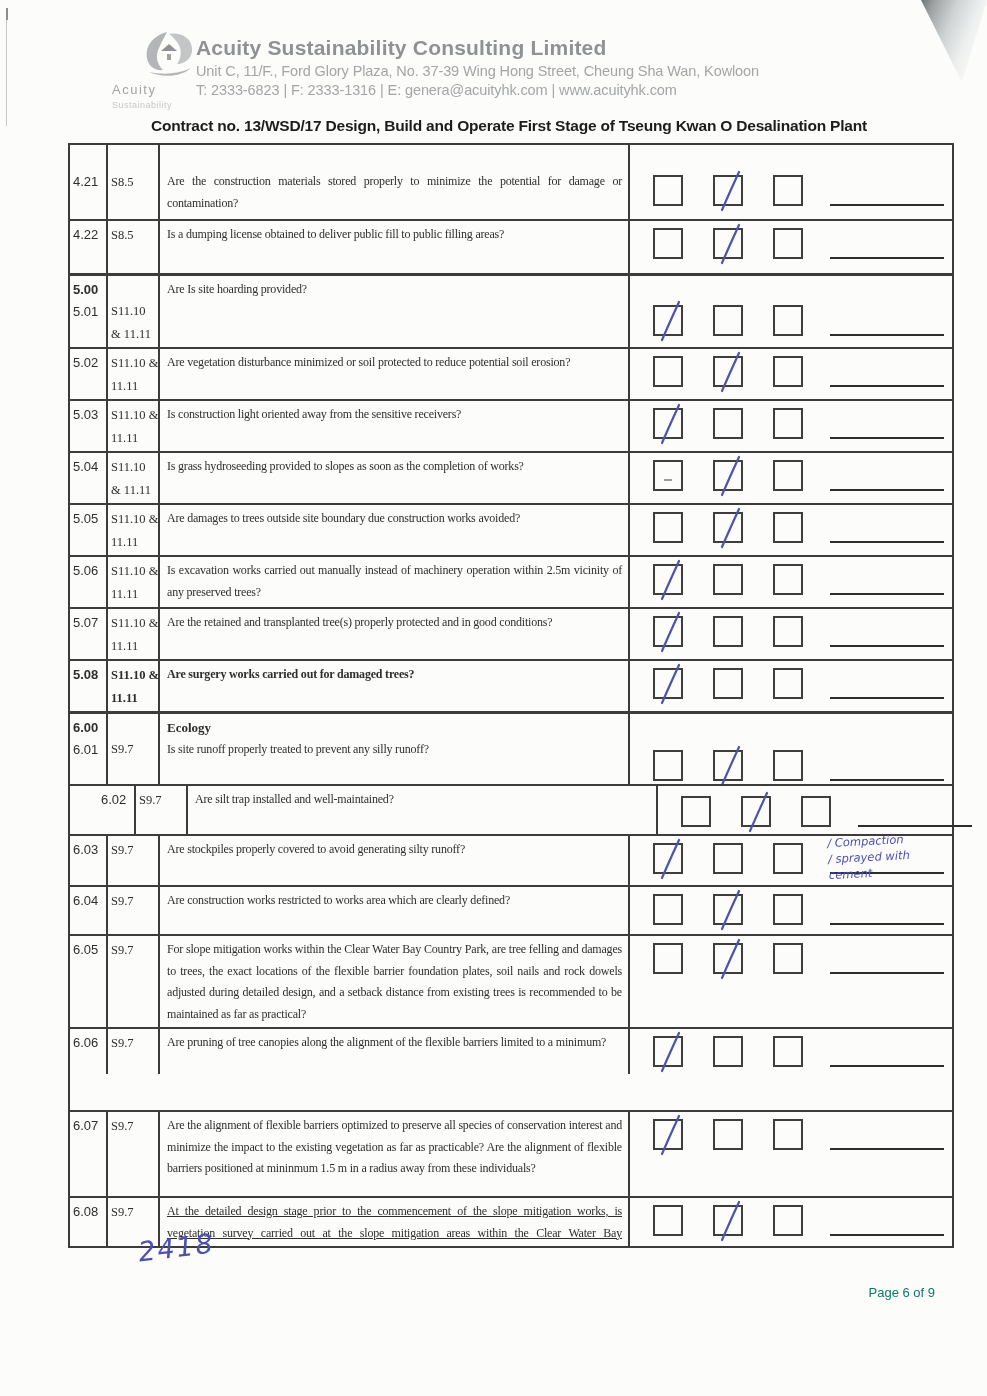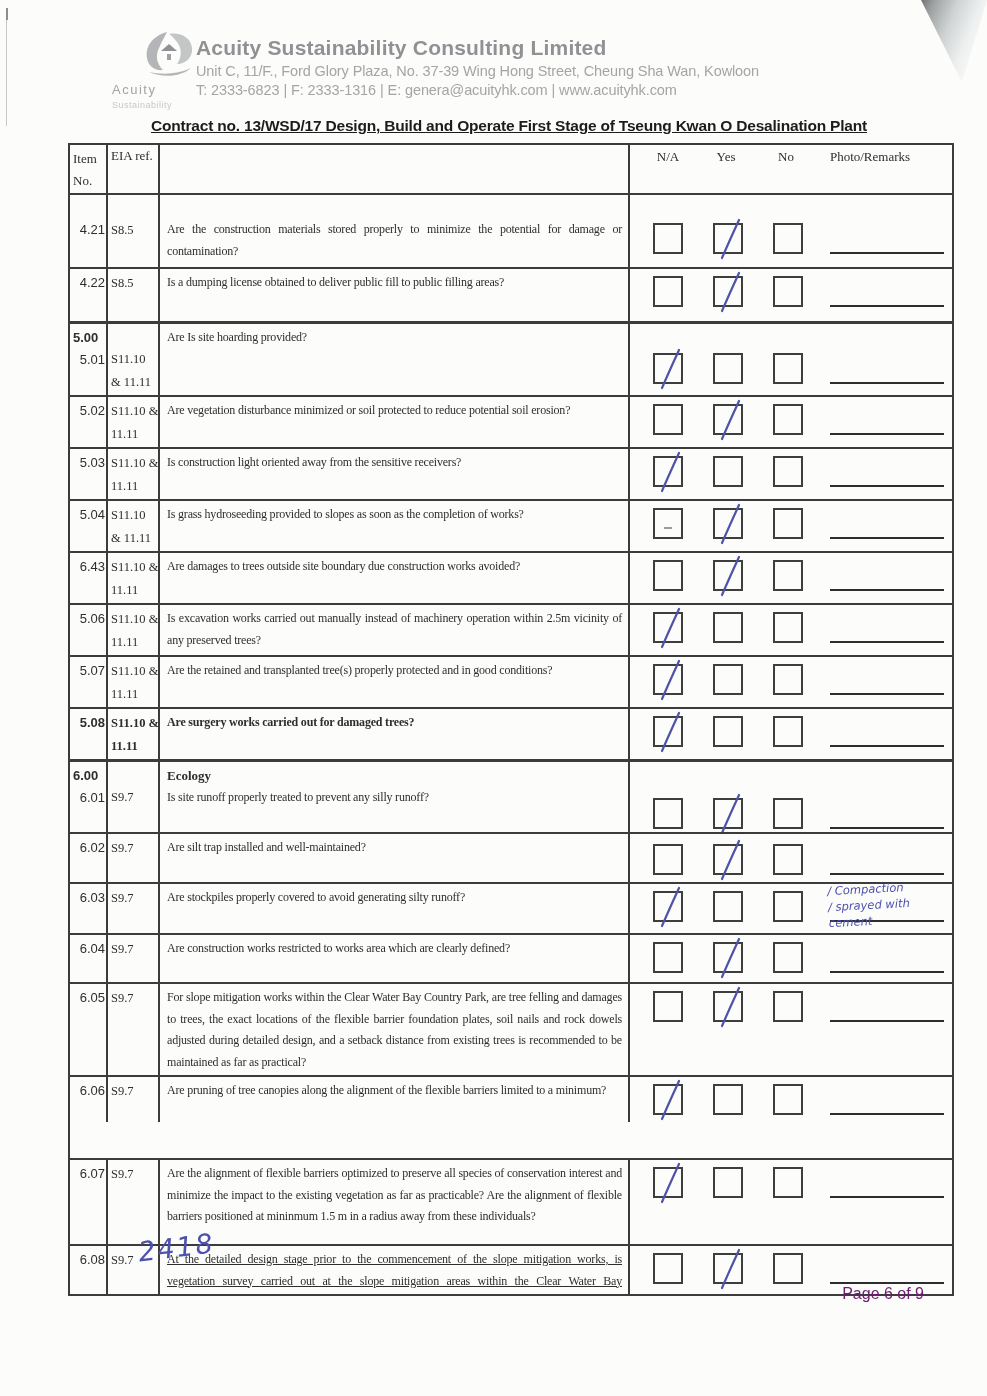--- a/index.html
+++ b/index.html
@@ -20,33 +20,33 @@
   
   .logo{position:absolute;left:112px;top:30px;width:112px;}
   .logo svg{display:block;margin:0 auto;}
   .logo-name{font-family:"Liberation Sans",sans-serif;font-size:13px;color:#a2a4a6;letter-spacing:1.5px;margin-top:2px;}
   .logo-sub{font-family:"Liberation Sans",sans-serif;font-size:9px;color:#c6c8ca;letter-spacing:.5px;margin-top:3px;}
   .head-block{position:absolute;left:196px;top:36px;width:680px;}
   .company{font-family:"Liberation Sans",sans-serif;font-weight:bold;font-size:21px;color:#8f9194;letter-spacing:.2px;}
   .addr,.contact{font-family:"Liberation Sans",sans-serif;font-size:14.5px;color:#a3a5a7;margin-top:3px;letter-spacing:-0.1px;}
   .contract{
     position:absolute;left:68px;top:117px;width:882px;text-align:center;
-    font-family:"Liberation Sans",sans-serif;font-weight:bold;font-size:15.5px;color:#1c1c1c;letter-spacing:-0.2px;text-decoration:underline;
+    font-family:"Liberation Sans",sans-serif;font-weight:bold;font-size:15.5px;color:#1c1c1c;letter-spacing:-0.2px;
   }
   
   .sheet{position:absolute;left:68px;top:143px;width:882px;border:2px solid #3c3c3c;}
   .t-row{display:grid;grid-template-columns:38px 52px 470px 1fr;border-top:2px solid #3c3c3c;box-sizing:border-box;position:relative;}
   .t-row:first-child{border-top:none;}
   .t-row.thick{border-top-width:3px;}
   .cc{box-sizing:border-box;}
   .c-item{border-right:2px solid #3c3c3c;padding:3px 1px 1px 3px;}
   .c-ref {border-right:2px solid #3c3c3c;padding:3px 1px 1px 3px;}
   .c-q   {border-right:2px solid #3c3c3c;padding:3px 6px 2px 7px;}
   .c-marks{position:relative;}
-  .item-num{font-family:"Liberation Sans",sans-serif;font-size:13px;line-height:21.5px;text-align:right;}
+  .item-num{font-family:"Liberation Sans",sans-serif;font-size:13px;line-height:21.5px;}
   .sec-num{font-family:"Liberation Sans",sans-serif;font-size:13px;font-weight:bold;line-height:21.5px;}
   .ref-line{font-size:12.5px;line-height:23px;white-space:nowrap;}
   .ref-pad{height:21px;}
   .q-text{font-size:12px;line-height:21.5px;text-align:justify;letter-spacing:-0.2px;}
   .q-text.j-last{text-align-last:justify;text-decoration:underline;}
   .sec-title{font-size:13px;font-weight:bold;line-height:21.5px;}
   
   .t-row.head{min-height:45px;}
   .hd{font-size:13px;}
   .hd-item div{line-height:22px;}
@@ -57,21 +57,21 @@
   .box{position:absolute;width:30px;height:31px;border:2px solid #3e3e3e;box-sizing:border-box;background:transparent;}
   .box svg{position:absolute;left:0;top:0;overflow:visible;}
   .na-dash{position:absolute;left:9px;bottom:8px;width:8px;height:2px;background:#9a9a9a;}
   .remark-line{position:absolute;left:200px;width:114px;border-bottom:2px solid #2d2d2d;}
   .remark-hand{
     position:absolute;left:198px;top:-3px;color:#4c50ae;
     font-family:"DejaVu Sans",sans-serif;font-style:italic;font-size:11.5px;line-height:16px;
     transform:rotate(-3deg);white-space:nowrap;
   }
   
-  .page-num{position:absolute;right:63px;top:1285px;font-family:"Liberation Sans",sans-serif;font-size:16px;color:#701a75;}
+  .page-num{position:absolute;right:52px;top:1285px;font-family:"Liberation Sans",sans-serif;font-size:13px;color:#0f766e;}
   .hand-note{
     position:absolute;left:138px;top:1232px;color:#4c50ae;
     font-family:"DejaVu Sans",sans-serif;font-style:italic;font-size:27px;letter-spacing:2px;
     transform:rotate(-7deg);
   }
 </style>
 </head>
 <body>
 
 <div class="page">
@@ -96,34 +96,20 @@
 
   <div class="head-block">
     <div class="company">Acuity Sustainability Consulting Limited</div>
     <div class="addr">Unit C, 11/F., Ford Glory Plaza, No. 37-39 Wing Hong Street, Cheung Sha Wan, Kowloon</div>
     <div class="contact">T: 2333-6823 | F: 2333-1316 | E: genera@acuityhk.com | www.acuityhk.com</div>
   </div>
 
   <div class="contract">Contract no.  13/WSD/17 Design, Build and Operate First Stage of Tseung Kwan O Desalination Plant</div>
 
   <div class="sheet">
-    <div class="t-row head">
-      <div class="cc c-item hd hd-item">
-        <div>Item</div>
-        <div>No.</div>
-      </div>
-      <div class="cc c-ref hd">EIA ref.</div>
-      <div class="cc c-q"></div>
-      <div class="cc c-marks mark-labels">
-        <span style="left:38px">N/A</span>
-        <span style="left:96px">Yes</span>
-        <span style="left:156px">No</span>
-        <span style="left:240px">Photo/Remarks</span>
-      </div>
-    </div>
     <div class="t-row spacer">
       <div class="cc c-item"></div>
         <div class="cc c-ref"></div>
         <div class="cc c-q"></div>
         <div class="cc c-marks"></div>
     </div>
     <div id="rows">
         <div class="t-row" style="min-height: 51px;">
           <div class="cc c-item">
             <div class="item-num">4.21</div>
@@ -241,21 +227,21 @@
             </div>
             <div class="box" style="left: 83px; top: 7px;"><span><svg width="30" height="31" viewBox="0 0 30 31">
                   <path d="M7,33 Q13,19 24,-5" fill="none" stroke="#4f53a8" stroke-width="2.2" stroke-linecap="round"></path>
                 </svg></span></div>
             <div class="box" style="left: 143px; top: 7px;"></div>
             <div class="remark-line" style="top: 36px;"></div>
           </div>
         </div>
         <div class="t-row" style="min-height: 47px;">
           <div class="cc c-item">
-            <div class="item-num">6.43</div>
+            <div class="item-num">5.05</div>
           </div>
           <div class="cc c-ref">
             <div class="ref-line">S11.10 &amp;</div>
             <div class="ref-line">11.11</div>
           </div>
           <div class="cc c-q">
             <div class="q-text">Are damages to trees outside site boundary due construction works avoided?</div>
           </div>
           <div class="cc c-marks">
             <div class="box" style="left: 23px; top: 7px;"></div>
@@ -341,21 +327,21 @@
           </div>
           <div class="cc c-marks">
             <div class="box" style="left: 23px; top: 36px;"></div>
             <div class="box" style="left: 83px; top: 36px;"><span><svg width="30" height="31" viewBox="0 0 30 31">
                   <path d="M7,33 Q13,19 24,-5" fill="none" stroke="#4f53a8" stroke-width="2.2" stroke-linecap="round"></path>
                 </svg></span></div>
             <div class="box" style="left: 143px; top: 36px;"></div>
             <div class="remark-line" style="top: 65px;"></div>
           </div>
         </div>
-        <div class="t-row" style="min-height: 50px;">
+        <div class="t-row" style="min-height: 50px; padding-left: 28px;">
           <div class="cc c-item">
             <div class="item-num">6.02</div>
           </div>
           <div class="cc c-ref">
             <div class="ref-line">S9.7</div>
           </div>
           <div class="cc c-q">
             <div class="q-text">Are silt trap installed and well-maintained?</div>
           </div>
           <div class="cc c-marks">

